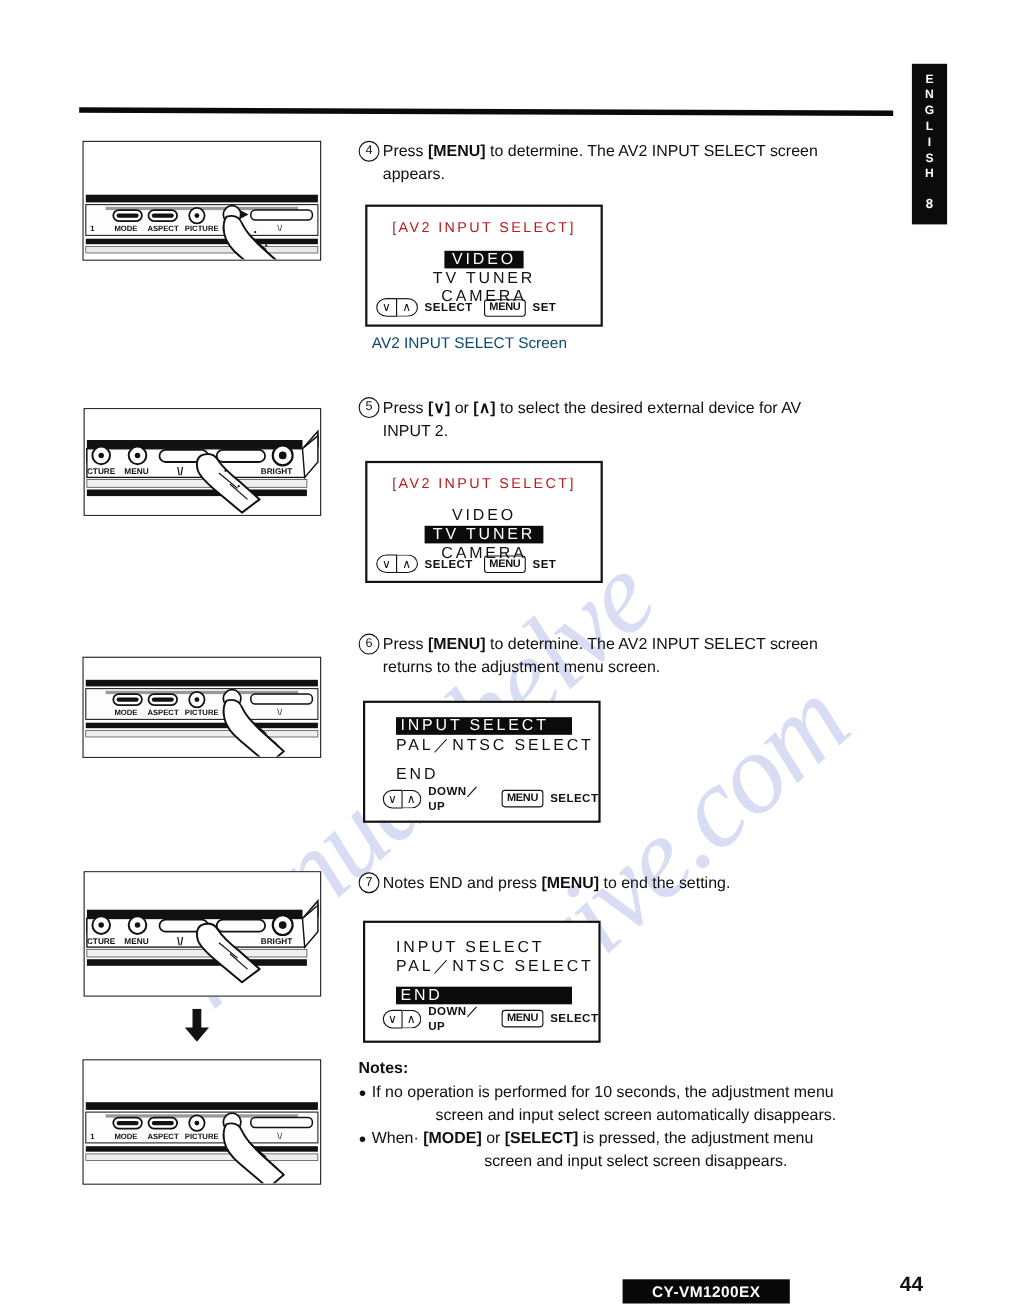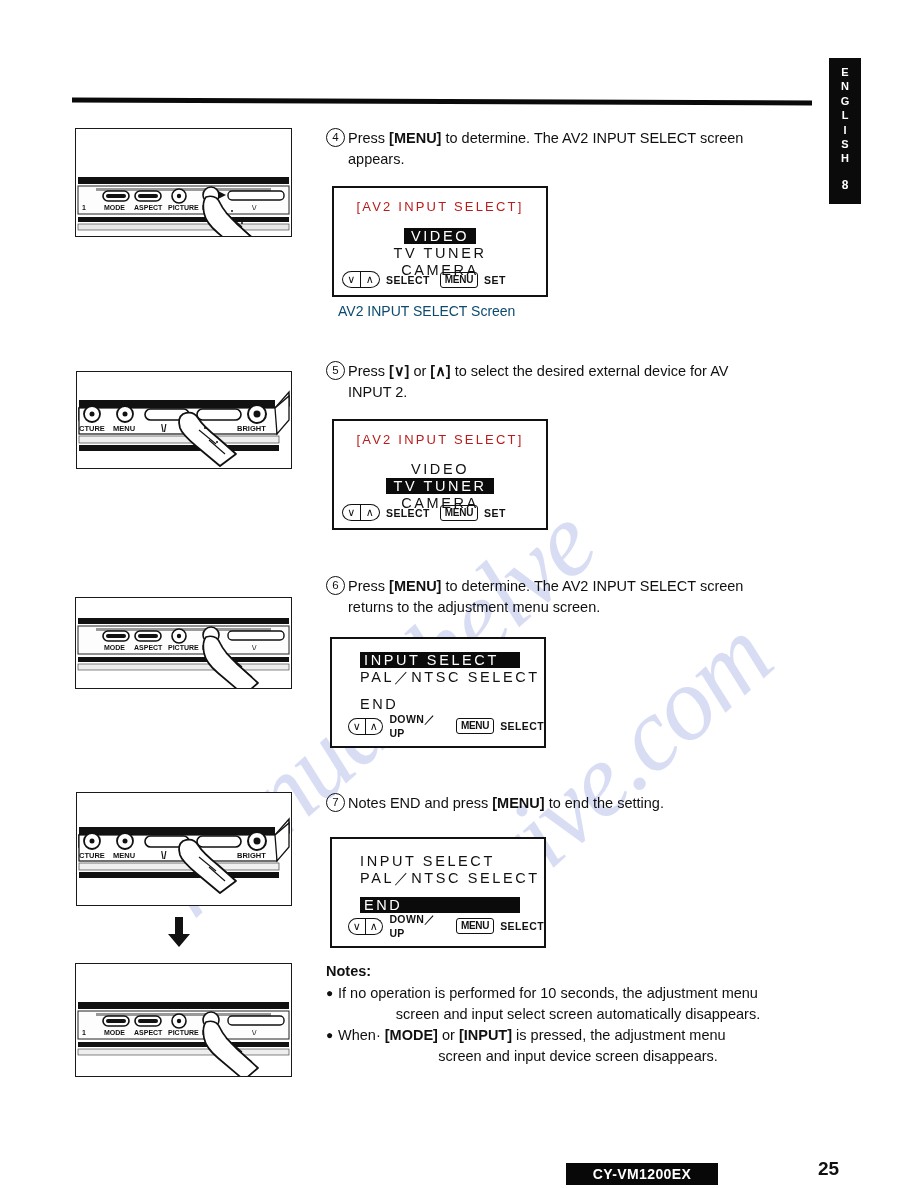--- a/index.html
+++ b/index.html
@@ -354,20 +354,20 @@
   <div class="note-item">
     <span class="note-bullet">●</span>
     <div style="flex:1;">
       <p>If no operation is performed for 10 seconds, the adjustment menu</p>
       <p class="nojust">screen and input select screen automatically disappears.</p>
     </div>
   </div>
   <div class="note-item">
     <span class="note-bullet">●</span>
     <div style="flex:1;">
-      <p><span>When· </span><b>[MODE]</b><span> or </span><b>[INPUT]</b><span> is pressed, the adjustment menu</span></p>
-      <p class="nojust">screen and input device screen disappears.</p>
+      <p><span>When· </span><b>[MODE]</b><span> or </span><b>[SELECT]</b><span> is pressed, the adjustment menu</span></p>
+      <p class="nojust">screen and input select screen disappears.</p>
     </div>
   </div>
 </div>
 
 <div class="footer-model">CY-VM1200EX</div>
-<div class="footer-page">25</div>
+<div class="footer-page">44</div>
 
 </body></html>

